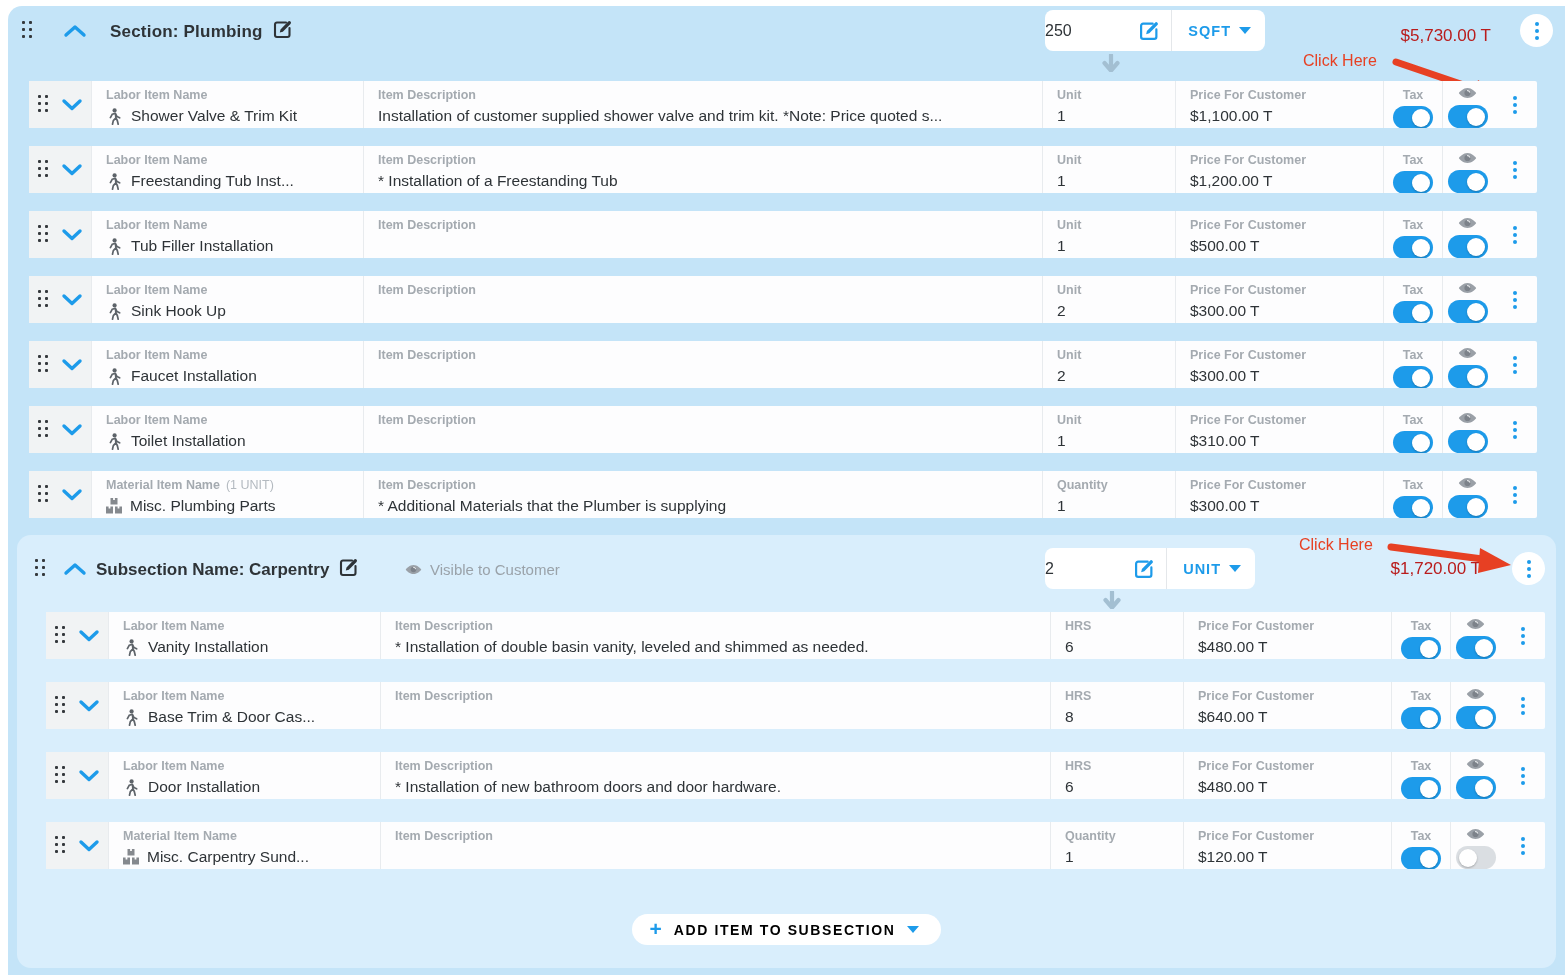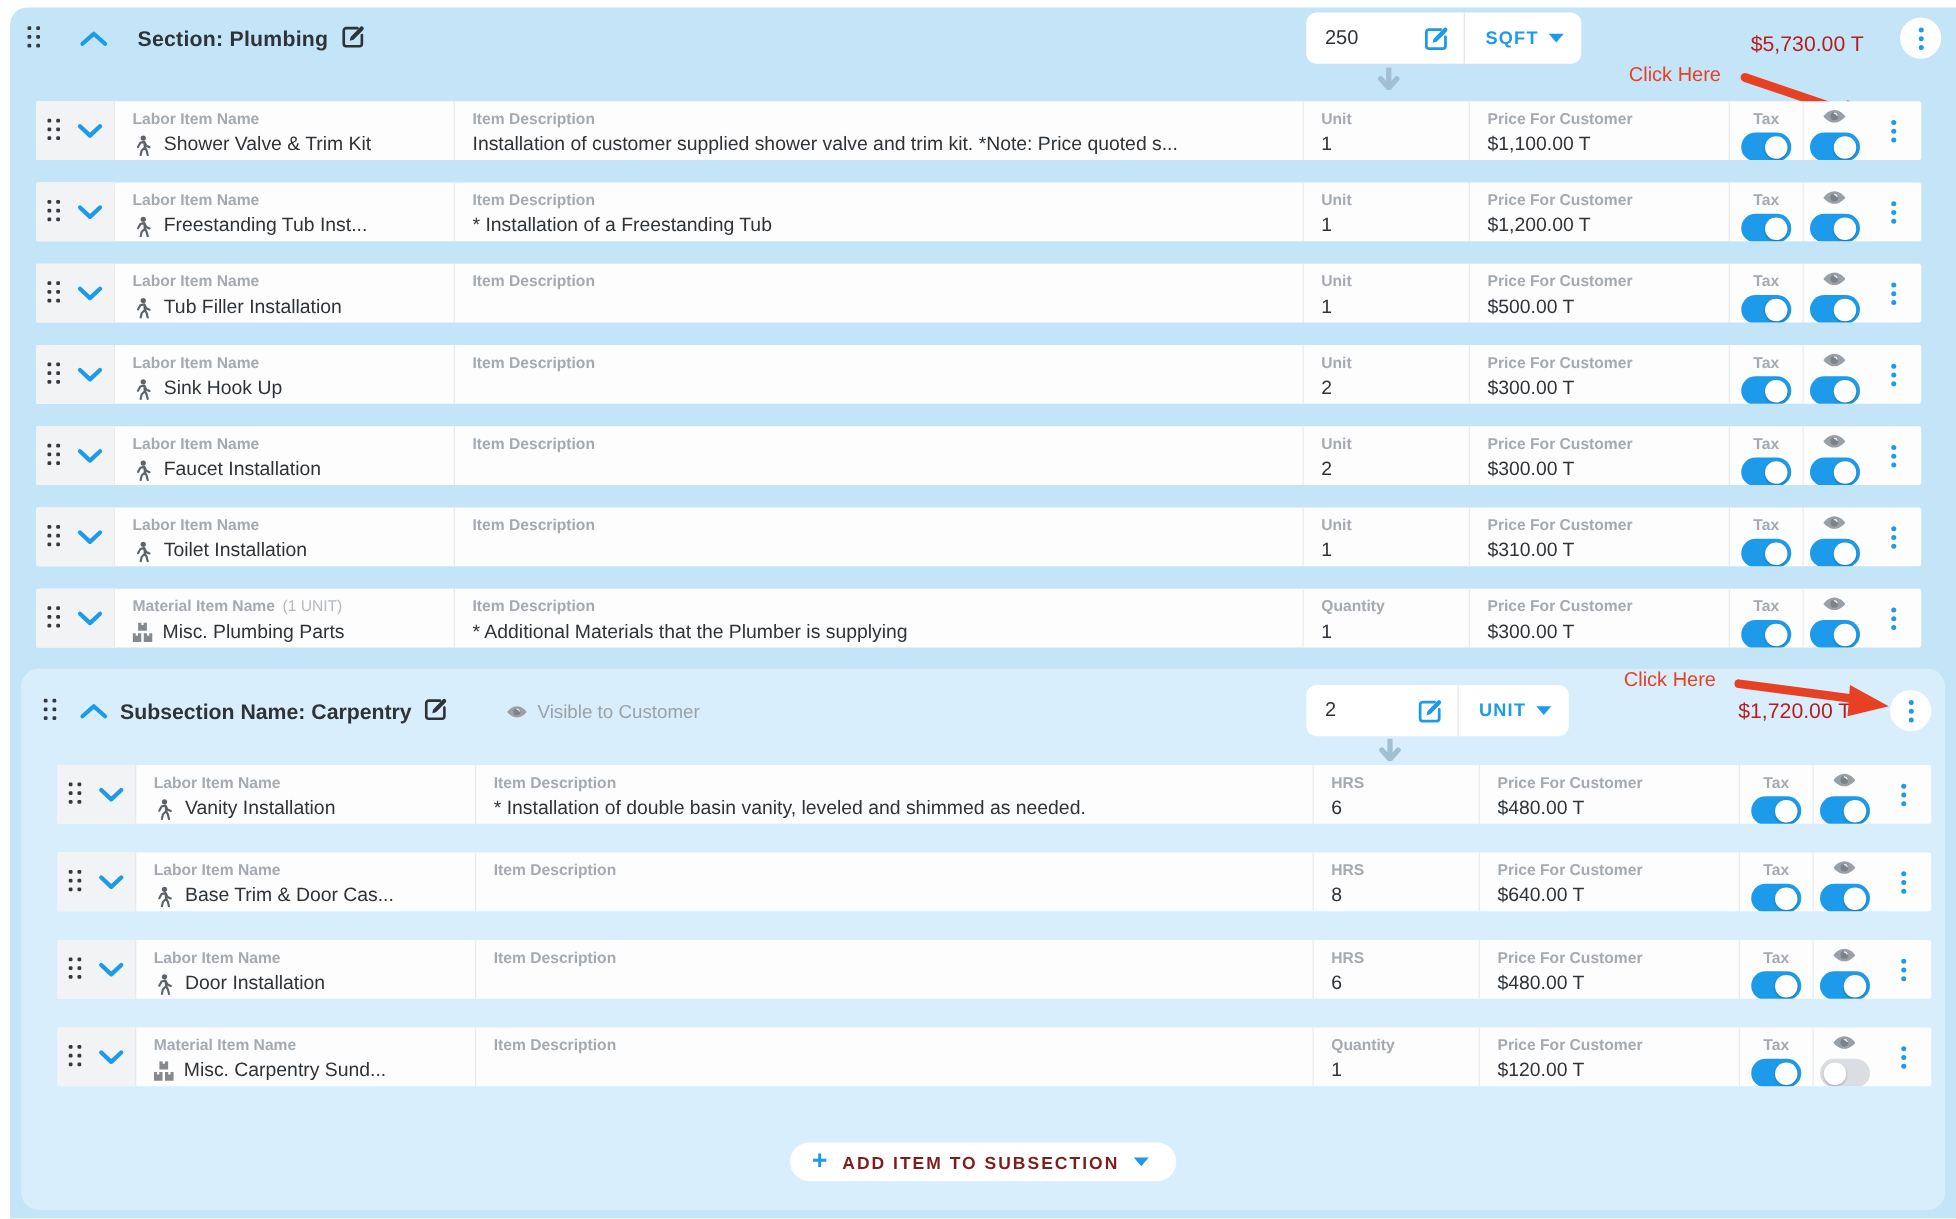--- a/index.html
+++ b/index.html
@@ -12,21 +12,21 @@
   
   .drag-handle { display:inline-block; width:14px; height:19px; position:relative; cursor:grab; }
   .drag-handle i { position:absolute; width:3px; height:3px; border-radius:1px; background:#35393d; }
   .chev { stroke:#1d9bea; stroke-width:3.4; fill:none; stroke-linecap:round; stroke-linejoin:round; }
 
   .section-header { position:absolute; left:0; top:0; width:100%; height:56px; }
   .sec-title { position:absolute; left:102px; top:14px; font-size:17px; font-weight:bold; color:#2e3337; letter-spacing:.2px; }
   .edit-ic-dark { vertical-align:-2px; margin-left:10px; }
 
   .qty-group { position:absolute; display:flex; align-items:center; background:#ffffff; border-radius:8px; height:41px; overflow:hidden; }
-  .qty-group .qty-val { font-size:16px; color:#2e3337; padding-left:15px; flex:0 0 auto; }
+  .qty-group .qty-val { font-size:16px; color:#2e3337; flex:0 0 auto; }
   .qty-group .edit-btn { margin-left:auto; margin-right:12px; cursor:pointer; display:flex; }
   .qty-group .vdiv { width:1px; height:41px; background:#e4e7ea; }
   .qty-group .unit-sel { display:flex; align-items:center; gap:8px; padding:0 14px 0 16px; cursor:pointer; }
   .qty-group .unit-lab { font-size:14.5px; font-weight:bold; letter-spacing:1px; color:#1d9bea; }
   .caret-down { width:0; height:0; border-left:6px solid transparent; border-right:6px solid transparent; border-top:7px solid #1d9bea; }
 
   .total-val { position:absolute; font-size:17px; color:#b91c1c; }
   .circle-kebab { position:absolute; width:33px; height:33px; border-radius:50%; background:#ffffff; display:flex; align-items:center; justify-content:center; cursor:pointer; }
   .kebab { display:inline-flex; flex-direction:column; gap:3px; }
   .kebab i { width:4px; height:4px; border-radius:50%; background:#1d9bea; }
@@ -62,21 +62,21 @@
   .toggle.on { background:#1d9bea; }
   .toggle.off { background:#dadee2; }
   .toggle .knob { position:absolute; top:2.5px; width:18px; height:18px; border-radius:50%; background:#ffffff; box-shadow:0 1px 2px rgba(0,0,0,.25); }
   .toggle.on .knob { right:3px; }
   .toggle.off .knob { left:3px; }
 
   
   .add-btn-wrap { position:absolute; left:0; top:379px; width:100%; display:flex; justify-content:center; }
   .add-btn { display:flex; align-items:center; gap:12px; background:#ffffff; border:none; border-radius:22px; height:31px; padding:0 22px 0 18px; cursor:pointer; }
   .add-btn .plus { color:#1d9bea; font-size:21px; font-weight:bold; line-height:1; margin-top:-2px; }
-  .add-btn .lab { color:#7f1d1d; font-size:14px; font-weight:bold; letter-spacing:1.6px; }
+  .add-btn .lab { color:#000000; font-size:14px; font-weight:bold; letter-spacing:1.6px; }
 </style>
 </head>
 <body>
 
 <svg width="0" height="0" style="position:absolute">
   <defs>
     <g id="walk-icon-g">
       <circle cx="8.6" cy="2.4" r="2.1" fill="#5d6369"></circle>
       <path d="M6.2 6.2 L9.4 5.4 L11 8.6 L13.6 9.8 M9.4 5.4 L9.9 9.9 L7.3 12.6 L6.5 16.2 M9.9 9.9 L11.3 12.5 L12.2 16.2 M6.2 6.4 L4.4 9.6" stroke="#5d6369" stroke-width="1.7" fill="none" stroke-linecap="round" stroke-linejoin="round"></path>
     </g>
@@ -722,20 +722,21 @@
       <div class="cell-value">
         <svg width="17" height="17" viewBox="0 0 17 17">
                   <use href="#walk-icon-g"></use>
                 </svg>
 
         <span>Door Installation</span>
       </div>
     </div>
     <div class="cell desc-cell">
       <div class="cell-label">Item Description</div>
+      <div class="cell-value">* Installation of new bathroom doors and door hardware.</div>
     </div>
     <div class="cell qty-cell">
       <div class="cell-label">HRS</div>
       <div class="cell-value">6</div>
     </div>
     <div class="cell price-cell">
       <div class="cell-label">Price For Customer</div>
       <div class="cell-value">$480.00 T</div>
     </div>
     <div class="cell tax-cell">

